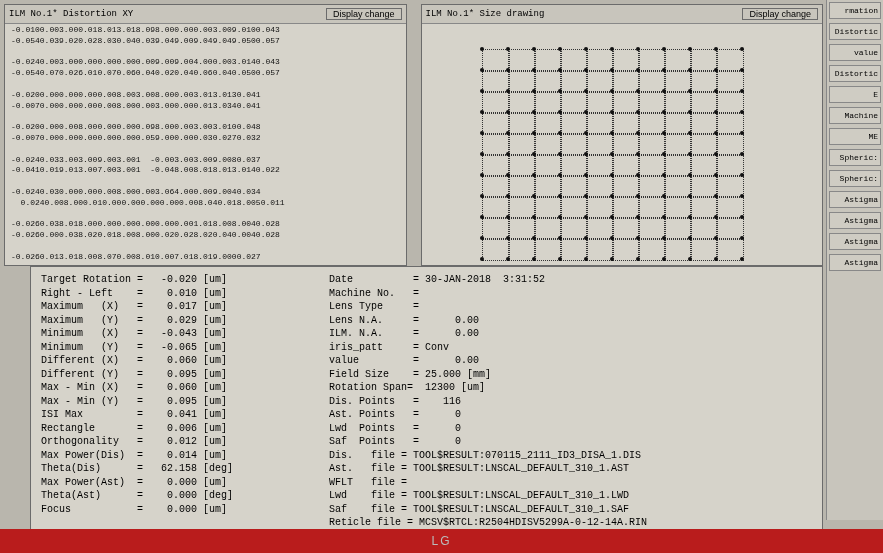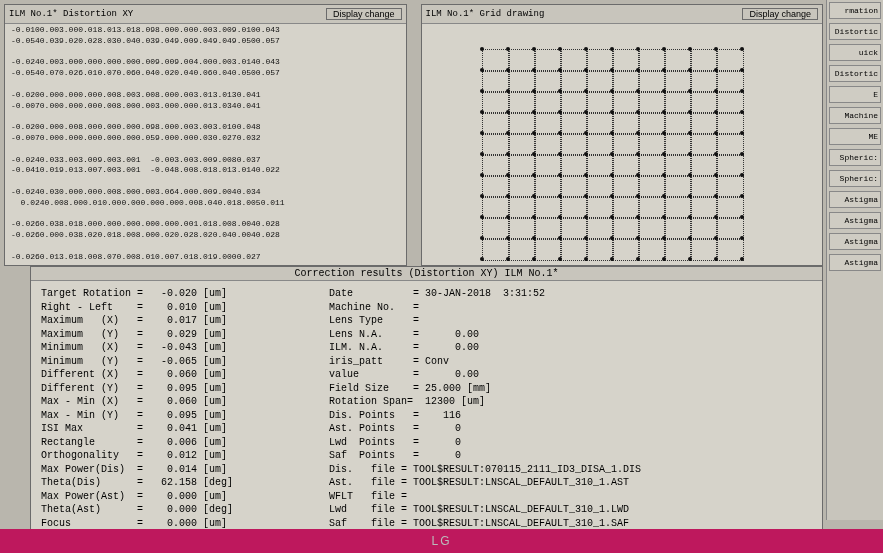--- a/index.html
+++ b/index.html
@@ -14,21 +14,21 @@
   .grid-cell{position:absolute;border:1px dotted #333}
   .side{position:absolute;right:0;top:0;width:56px;height:520px;background:#c8c5bc;border-left:1px solid #888;display:flex;flex-direction:column}
   .side-item{border:1px solid #888;margin:2px;padding:3px 2px;font-size:8px;text-align:right;background:#cfccc3}
   .results{position:absolute;left:30px;right:60px;top:266px;bottom:14px;background:#d6d3ca;border:1px solid #6b6b6b}
   .results-title{background:#c8c5bc;border-bottom:1px solid #888;font-size:10px;padding:1px 6px;text-align:center}
   .results-body{display:flex;gap:28px;padding:6px 10px;font-size:10px;line-height:1.35}
   .col{white-space:pre}
   .col1{min-width:260px}
   .col2{min-width:280px}
   .col3{flex:1}
-  .monitor-brand{position:absolute;bottom:0;left:0;right:0;height:24px;background:#be185d;color:#bbb;text-align:center;font-family:sans-serif;font-size:12px;line-height:24px;letter-spacing:2px}
+  .monitor-brand{position:absolute;bottom:0;left:0;right:0;height:24px;background:#b91c1c;color:#bbb;text-align:center;font-family:sans-serif;font-size:12px;line-height:24px;letter-spacing:2px}
 </style>
 </head>
 <body>
 
 <div class="desktop">
 
   <div class="panels">
     <div class="panel">
       <div class="panel-title">
         <span>ILM No.1* Distortion XY</span>
@@ -58,21 +58,21 @@
 
 -0.0260.013.018.008.070.008.010.007.018.019.0000.027
   0.0160.049.048.039.023.030.018.028.020.019.019.0140.076
 
 -0.0360.033.018.049.008.003.018.013.013.018.019.0080.022</div>
       </div>
     </div>
 
     <div class="panel">
       <div class="panel-title">
-        <span>ILM No.1* Grid drawing</span>
+        <span>ILM No.1* Size drawing</span>
         <button class="disp-btn">Display change</button>
       </div>
       <div class="panel-body">
         <div id="gridcanvas" class="grid-canvas">
             <div class="grid-cell" style="left: 0px; top: 0px; width: 26px; height: 21px;"></div>
             <div class="grid-cell" style="left: 0px; top: 21px; width: 26px; height: 21px;"></div>
             <div class="grid-cell" style="left: 0px; top: 42px; width: 26px; height: 21px;"></div>
             <div class="grid-cell" style="left: 0px; top: 63px; width: 26px; height: 21px;"></div>
             <div class="grid-cell" style="left: 0px; top: 84px; width: 26px; height: 21px;"></div>
             <div class="grid-cell" style="left: 0px; top: 105px; width: 26px; height: 21px;"></div>
@@ -292,35 +292,34 @@
             <div style="position: absolute; left: 258px; top: 187px; width: 4px; height: 4px; background: rgb(17, 17, 17); border-radius: 50%;"></div>
             <div style="position: absolute; left: 258px; top: 208px; width: 4px; height: 4px; background: rgb(17, 17, 17); border-radius: 50%;"></div>
           </div>
       </div>
     </div>
   </div>
 
   <div class="side" id="sidebar">
       <div class="side-item">rmation</div>
       <div class="side-item">Distortic</div>
-      <div class="side-item">uick</div>
+      <div class="side-item">value</div>
       <div class="side-item">Distortic</div>
       <div class="side-item">E</div>
       <div class="side-item">Machine</div>
       <div class="side-item">ME</div>
       <div class="side-item">Spheric:</div>
       <div class="side-item">Spheric:</div>
       <div class="side-item">Astigma</div>
       <div class="side-item">Astigma</div>
       <div class="side-item">Astigma</div>
       <div class="side-item">Astigma</div>
     </div>
 
   <div class="results">
-    <div class="results-title">Correction results (Distortion XY) ILM No.1*</div>
     <div class="results-body">
       <div id="col1" class="col col1">Target Rotation =   -0.020 [um]
 Right - Left    =    0.010 [um]
 Maximum   (X)   =    0.017 [um]
 Maximum   (Y)   =    0.029 [um]
 Minimum   (X)   =   -0.043 [um]
 Minimum   (Y)   =   -0.065 [um]
 Different (X)   =    0.060 [um]
 Different (Y)   =    0.095 [um]
 Max - Min (X)   =    0.060 [um]

